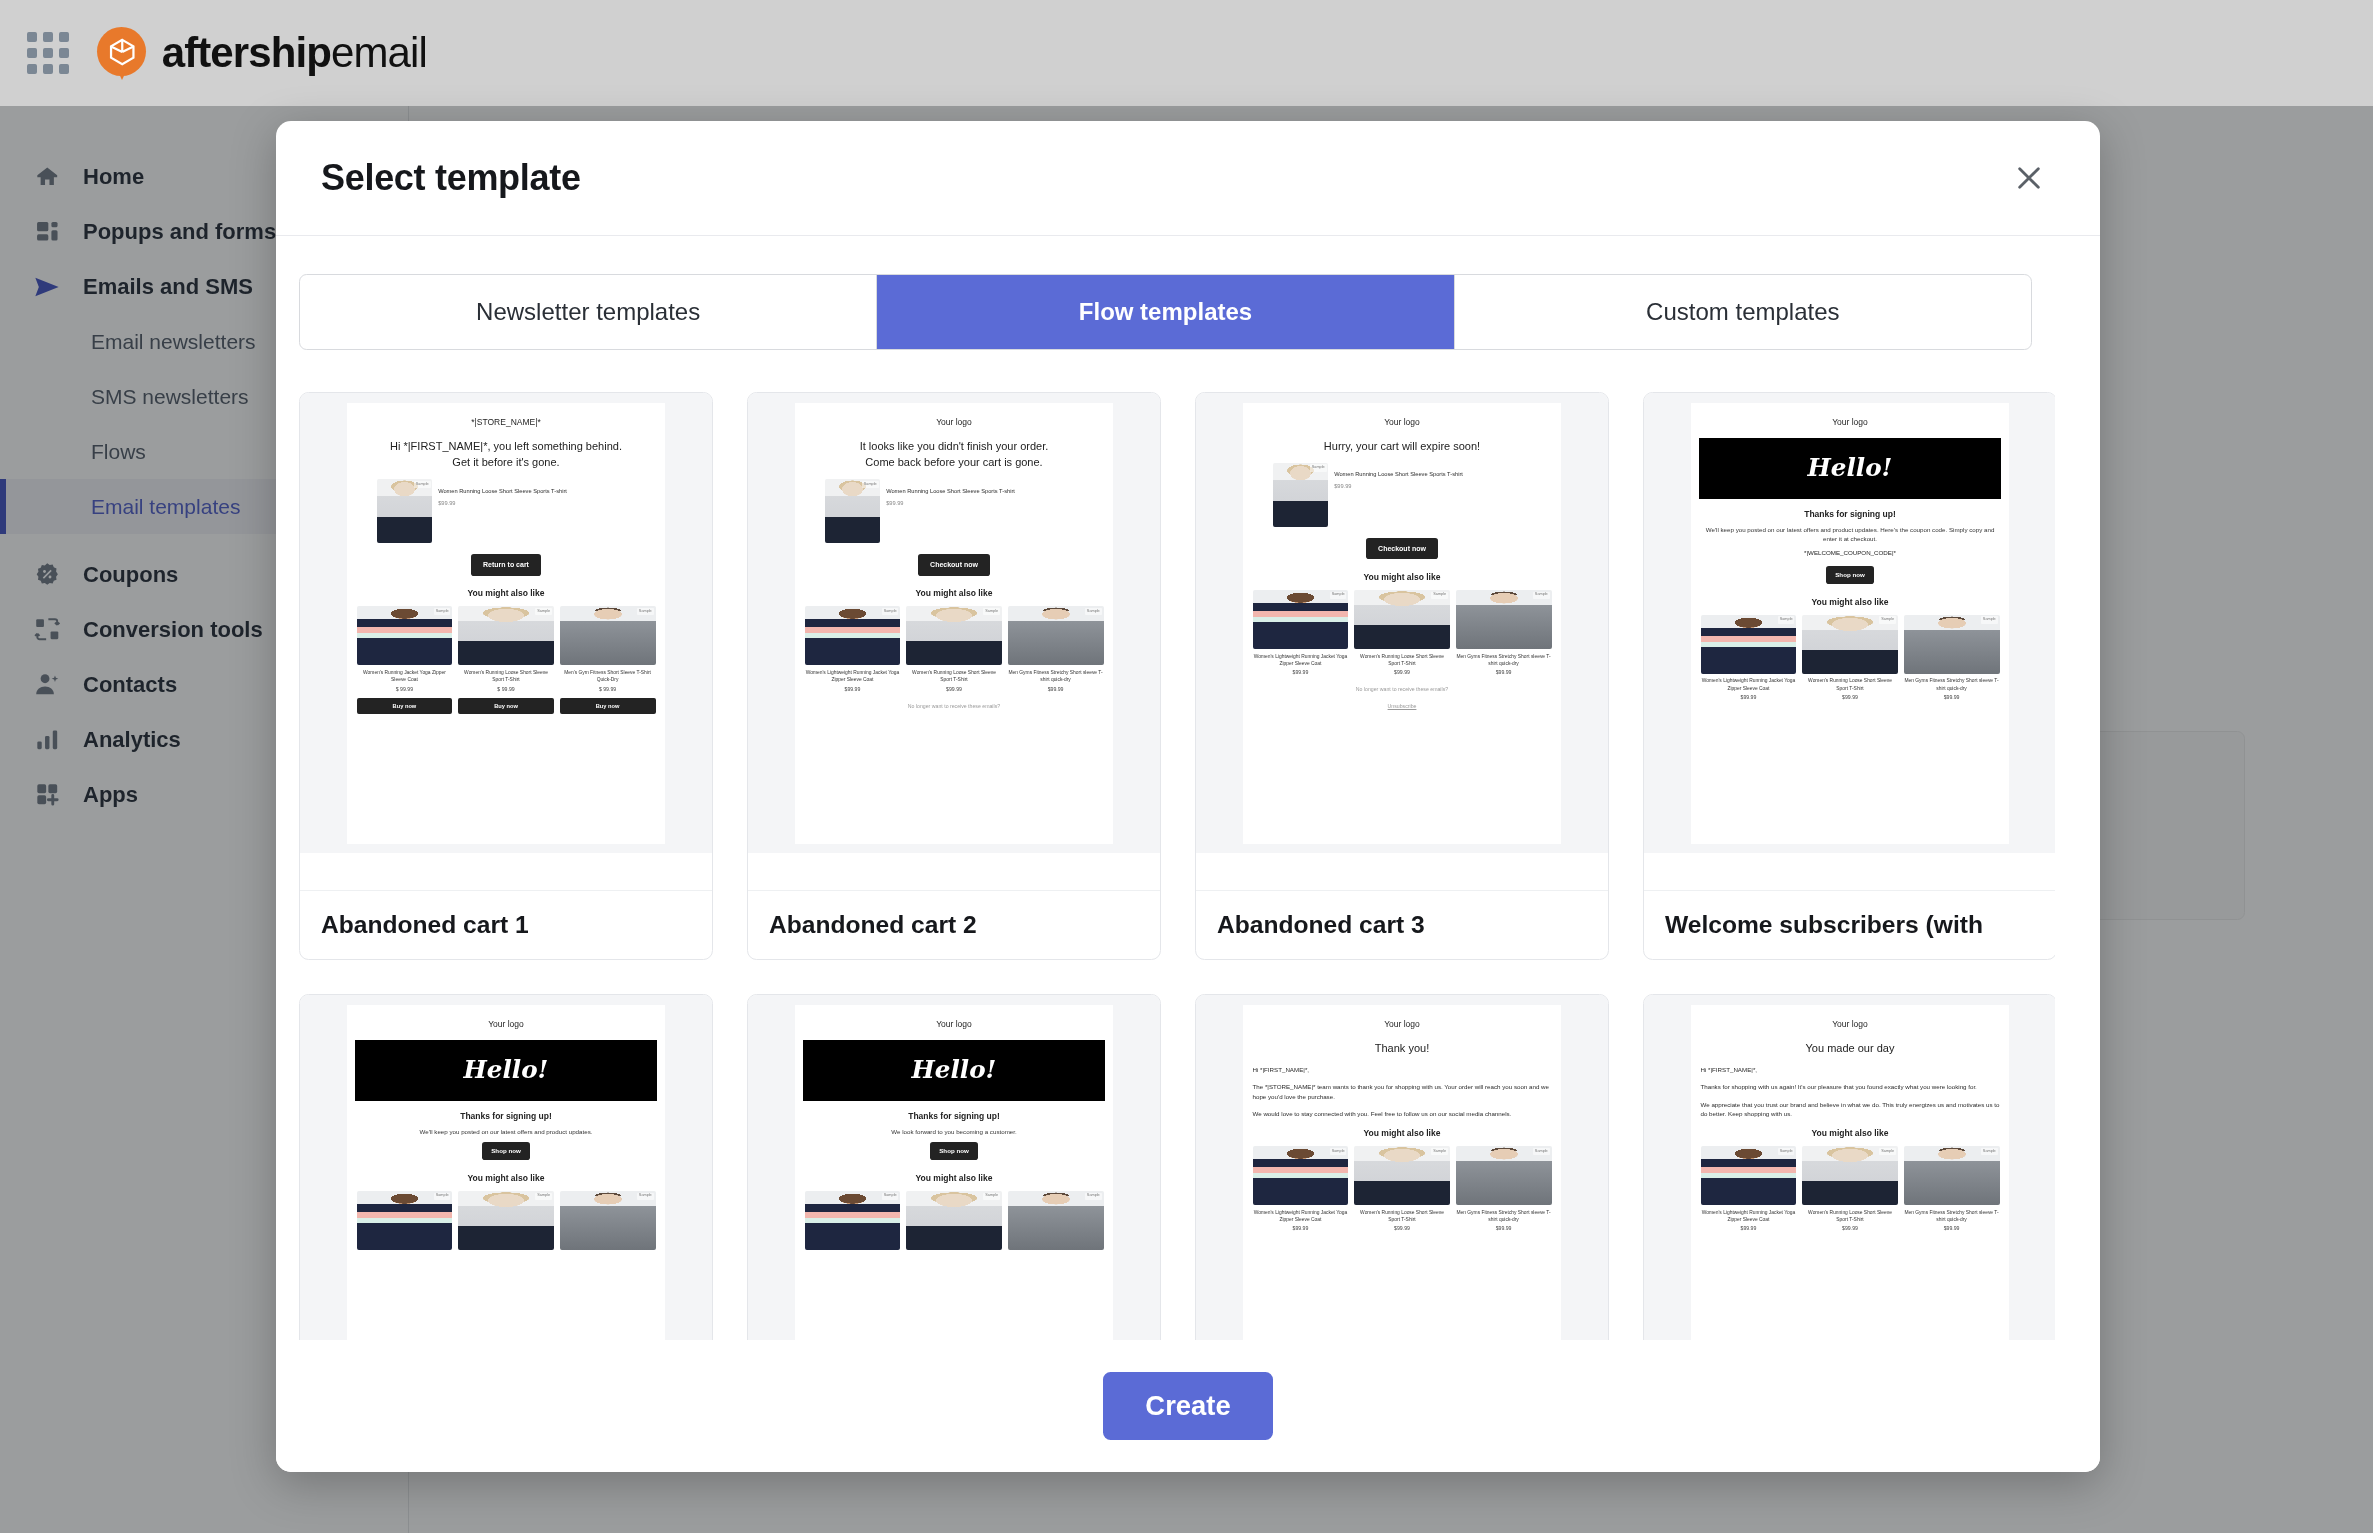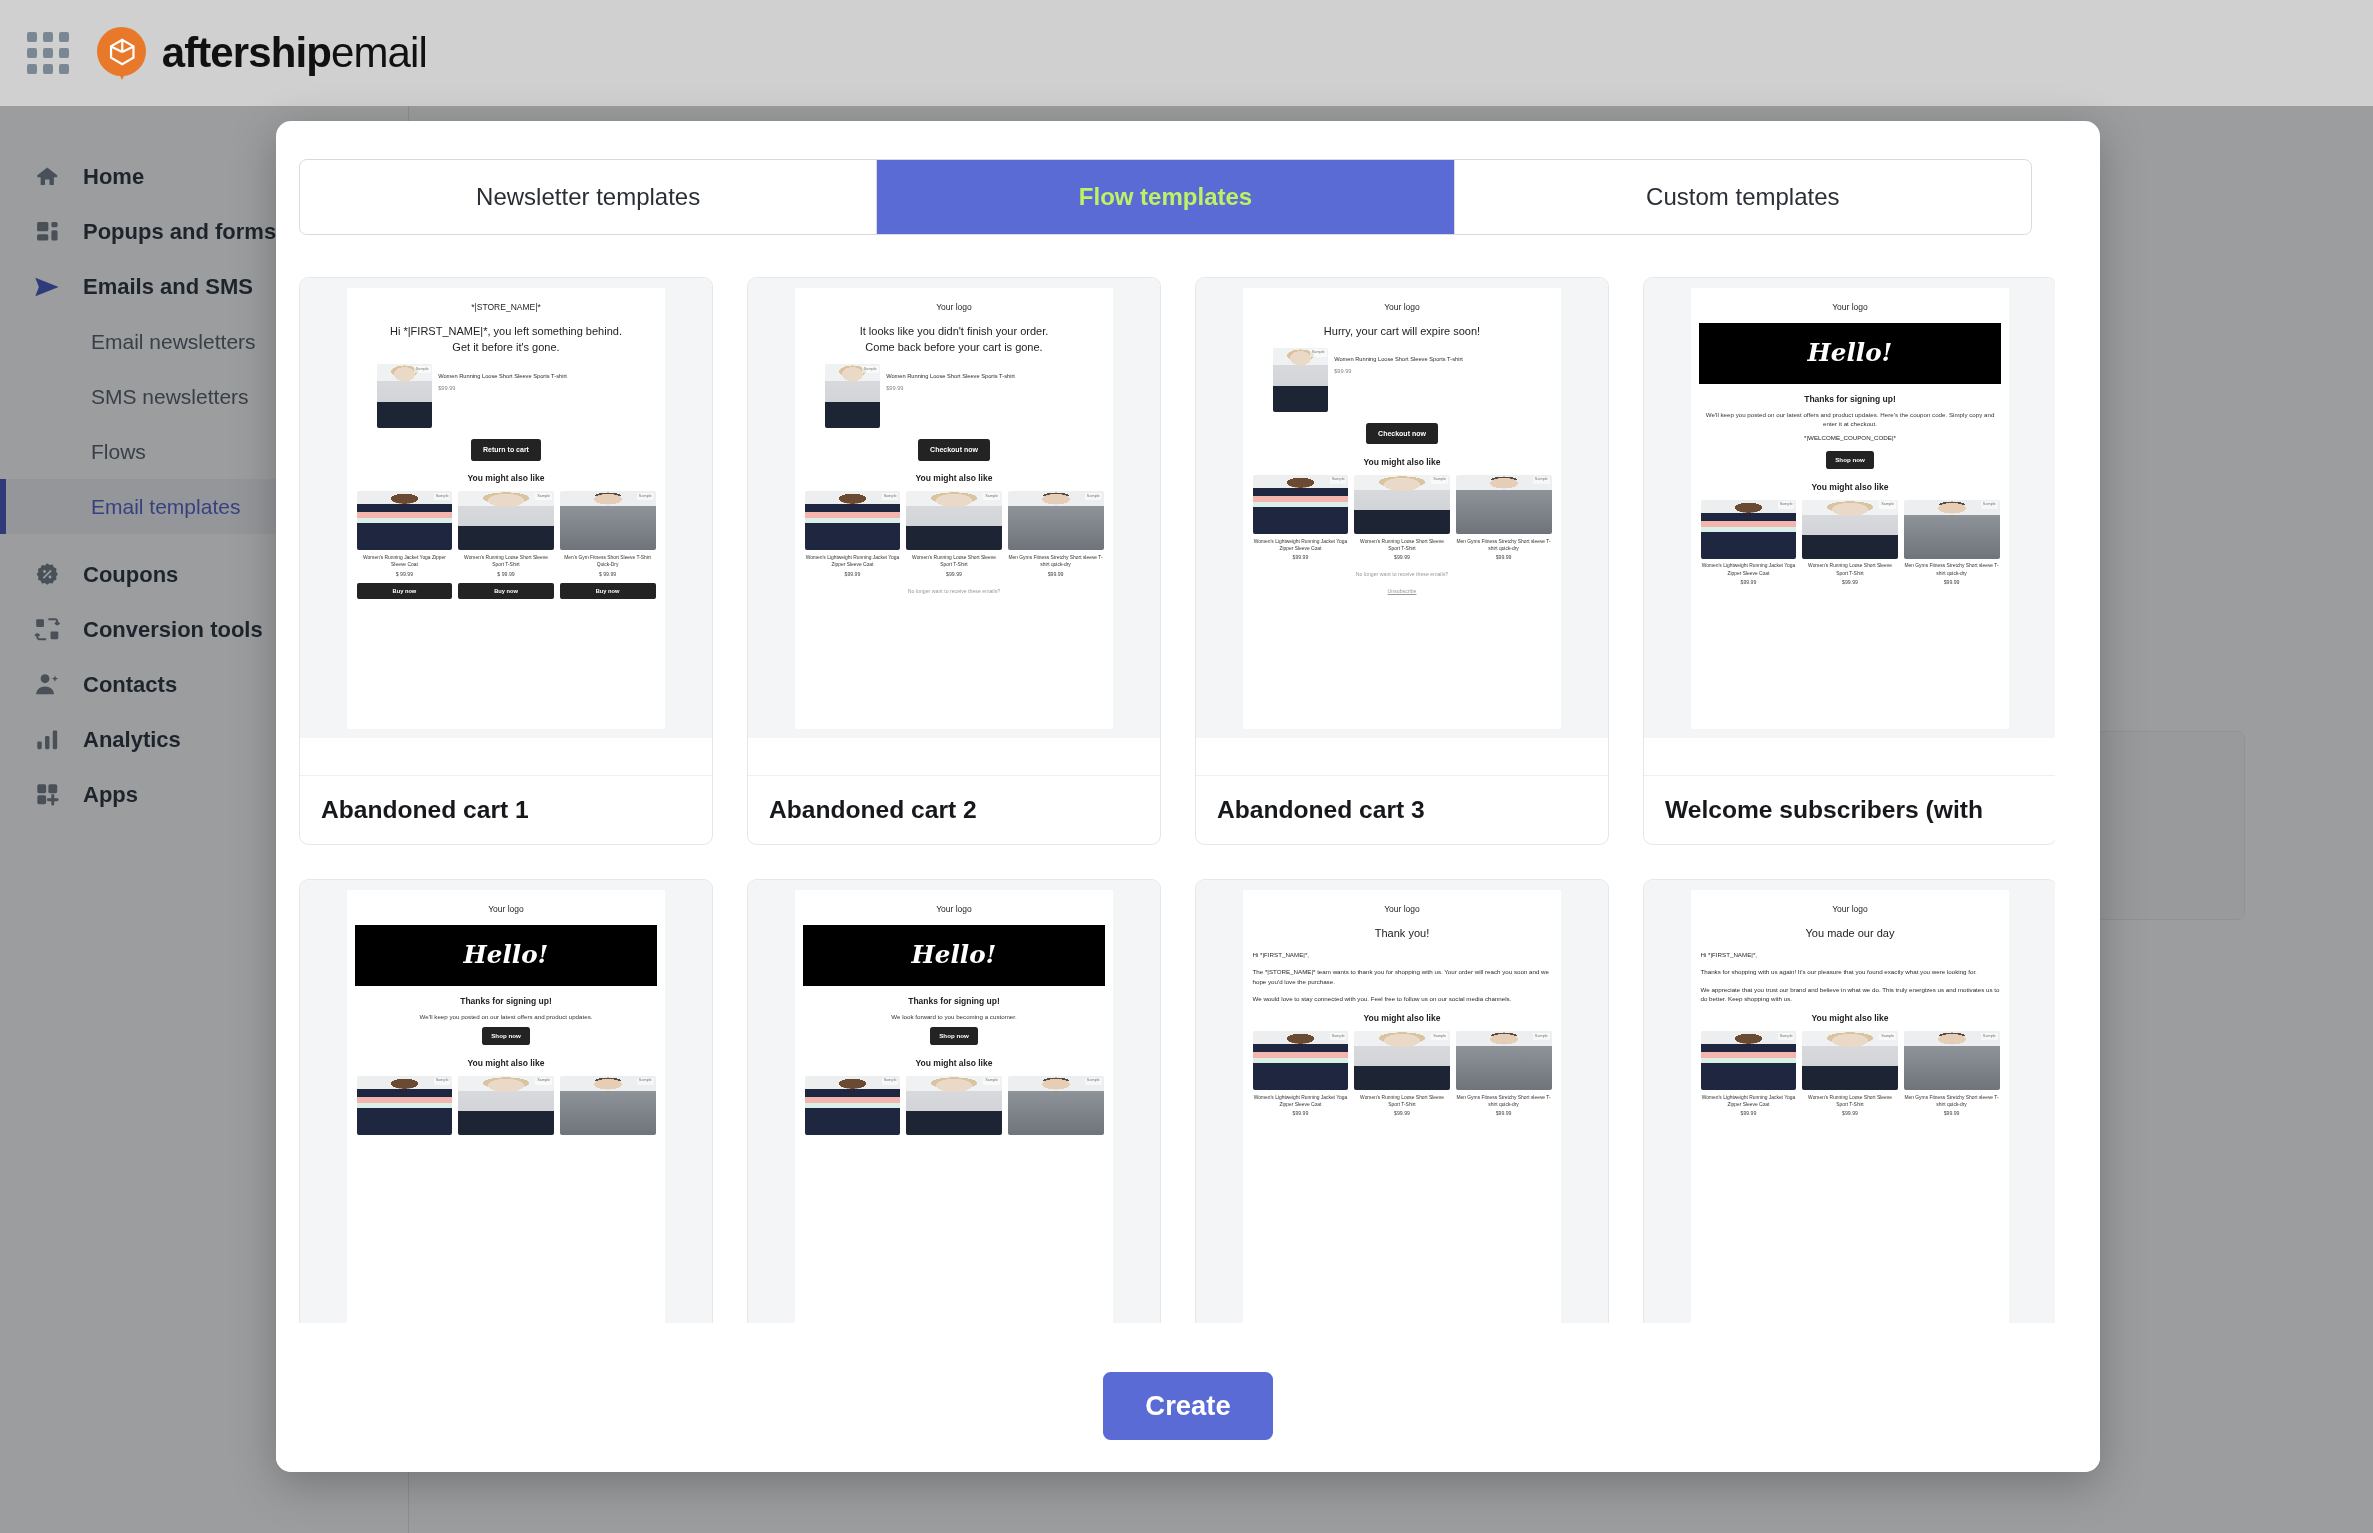--- a/index.html
+++ b/index.html
@@ -91,21 +91,21 @@
   .tabs {
     display:flex; width:1733px; height:76px; border:0.9px solid #d8dade;
     border-radius:7.6px; overflow:hidden; margin-bottom:42px; background:#fff;
   }
   .tab {
     flex:1; display:flex; align-items:center; justify-content:center;
     font-size:24px; color:#2a2f36; cursor:pointer;
     border-right:0.9px solid #d8dade;
   }
   .tab:last-child { border-right:none; }
-  .tab.active { background:#5b6bd6; color:#bef264; font-weight:600; }
+  .tab.active { background:#5b6bd6; color:#ffffff; font-weight:600; }
 
   .grid {
     display:grid; grid-template-columns:repeat(4, 414px); gap:34px;
     height:1046px; overflow:hidden;
   }
   .tpl-card {
     border:0.9px solid #e4e6ea; border-radius:9.5px; background:#fff;
     overflow:hidden; display:flex; flex-direction:column; cursor:pointer;
     height:568px;
     gap:37px;
@@ -310,20 +310,28 @@
     </div>
   </div>
 
   <div class="content-area">
     <div class="content-card"></div>
   </div>
 
   <div class="overlay"></div>
 
   <div class="modal">
+    <div class="modal-head">
+      <div class="modal-title">Select template</div>
+      <div class="close-btn">
+        <svg width="32" height="32" viewBox="0 0 24 24" stroke="#5b6168" stroke-width="2.1" stroke-linecap="round">
+            <path d="M5 5l14 14M19 5L5 19"></path>
+          </svg>
+      </div>
+    </div>
 
     <div class="modal-body">
       <div class="tabs">
         <div class="tab">Newsletter templates</div>
         <div class="tab active">Flow templates</div>
         <div class="tab">Custom templates</div>
       </div>
 
       <div class="grid" id="tpl-grid">
           <div class="tpl-card">

